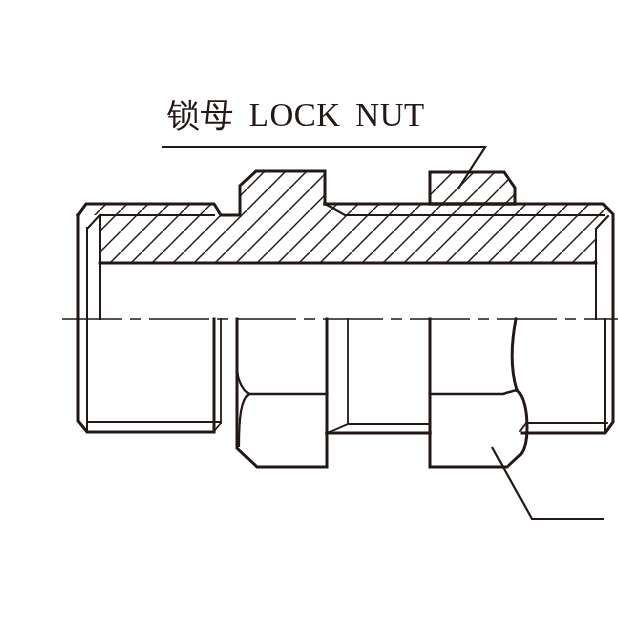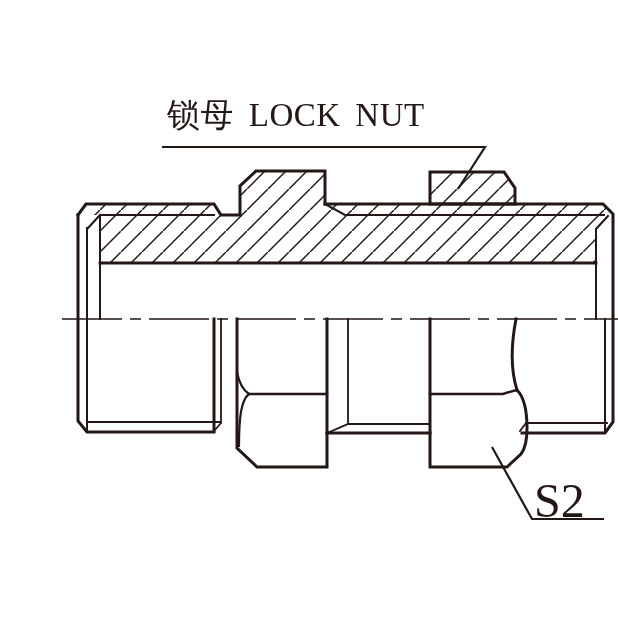--- a/index.html
+++ b/index.html
@@ -94,14 +94,13 @@
     </g>
 
     <g fill="none" stroke="currentColor">
       <path d="M125,147 H448 L421,189" stroke-width="2.2"></path>
       <path d="M455,447 L495,519 H567" stroke-width="2.2"></path>
     </g>
   </svg>
 
   <div class="label label-locknut">锁母 LOCK NUT</div>
 
-  <div class="label label-s2">S2</div>
 </div>
 
 </body></html>

